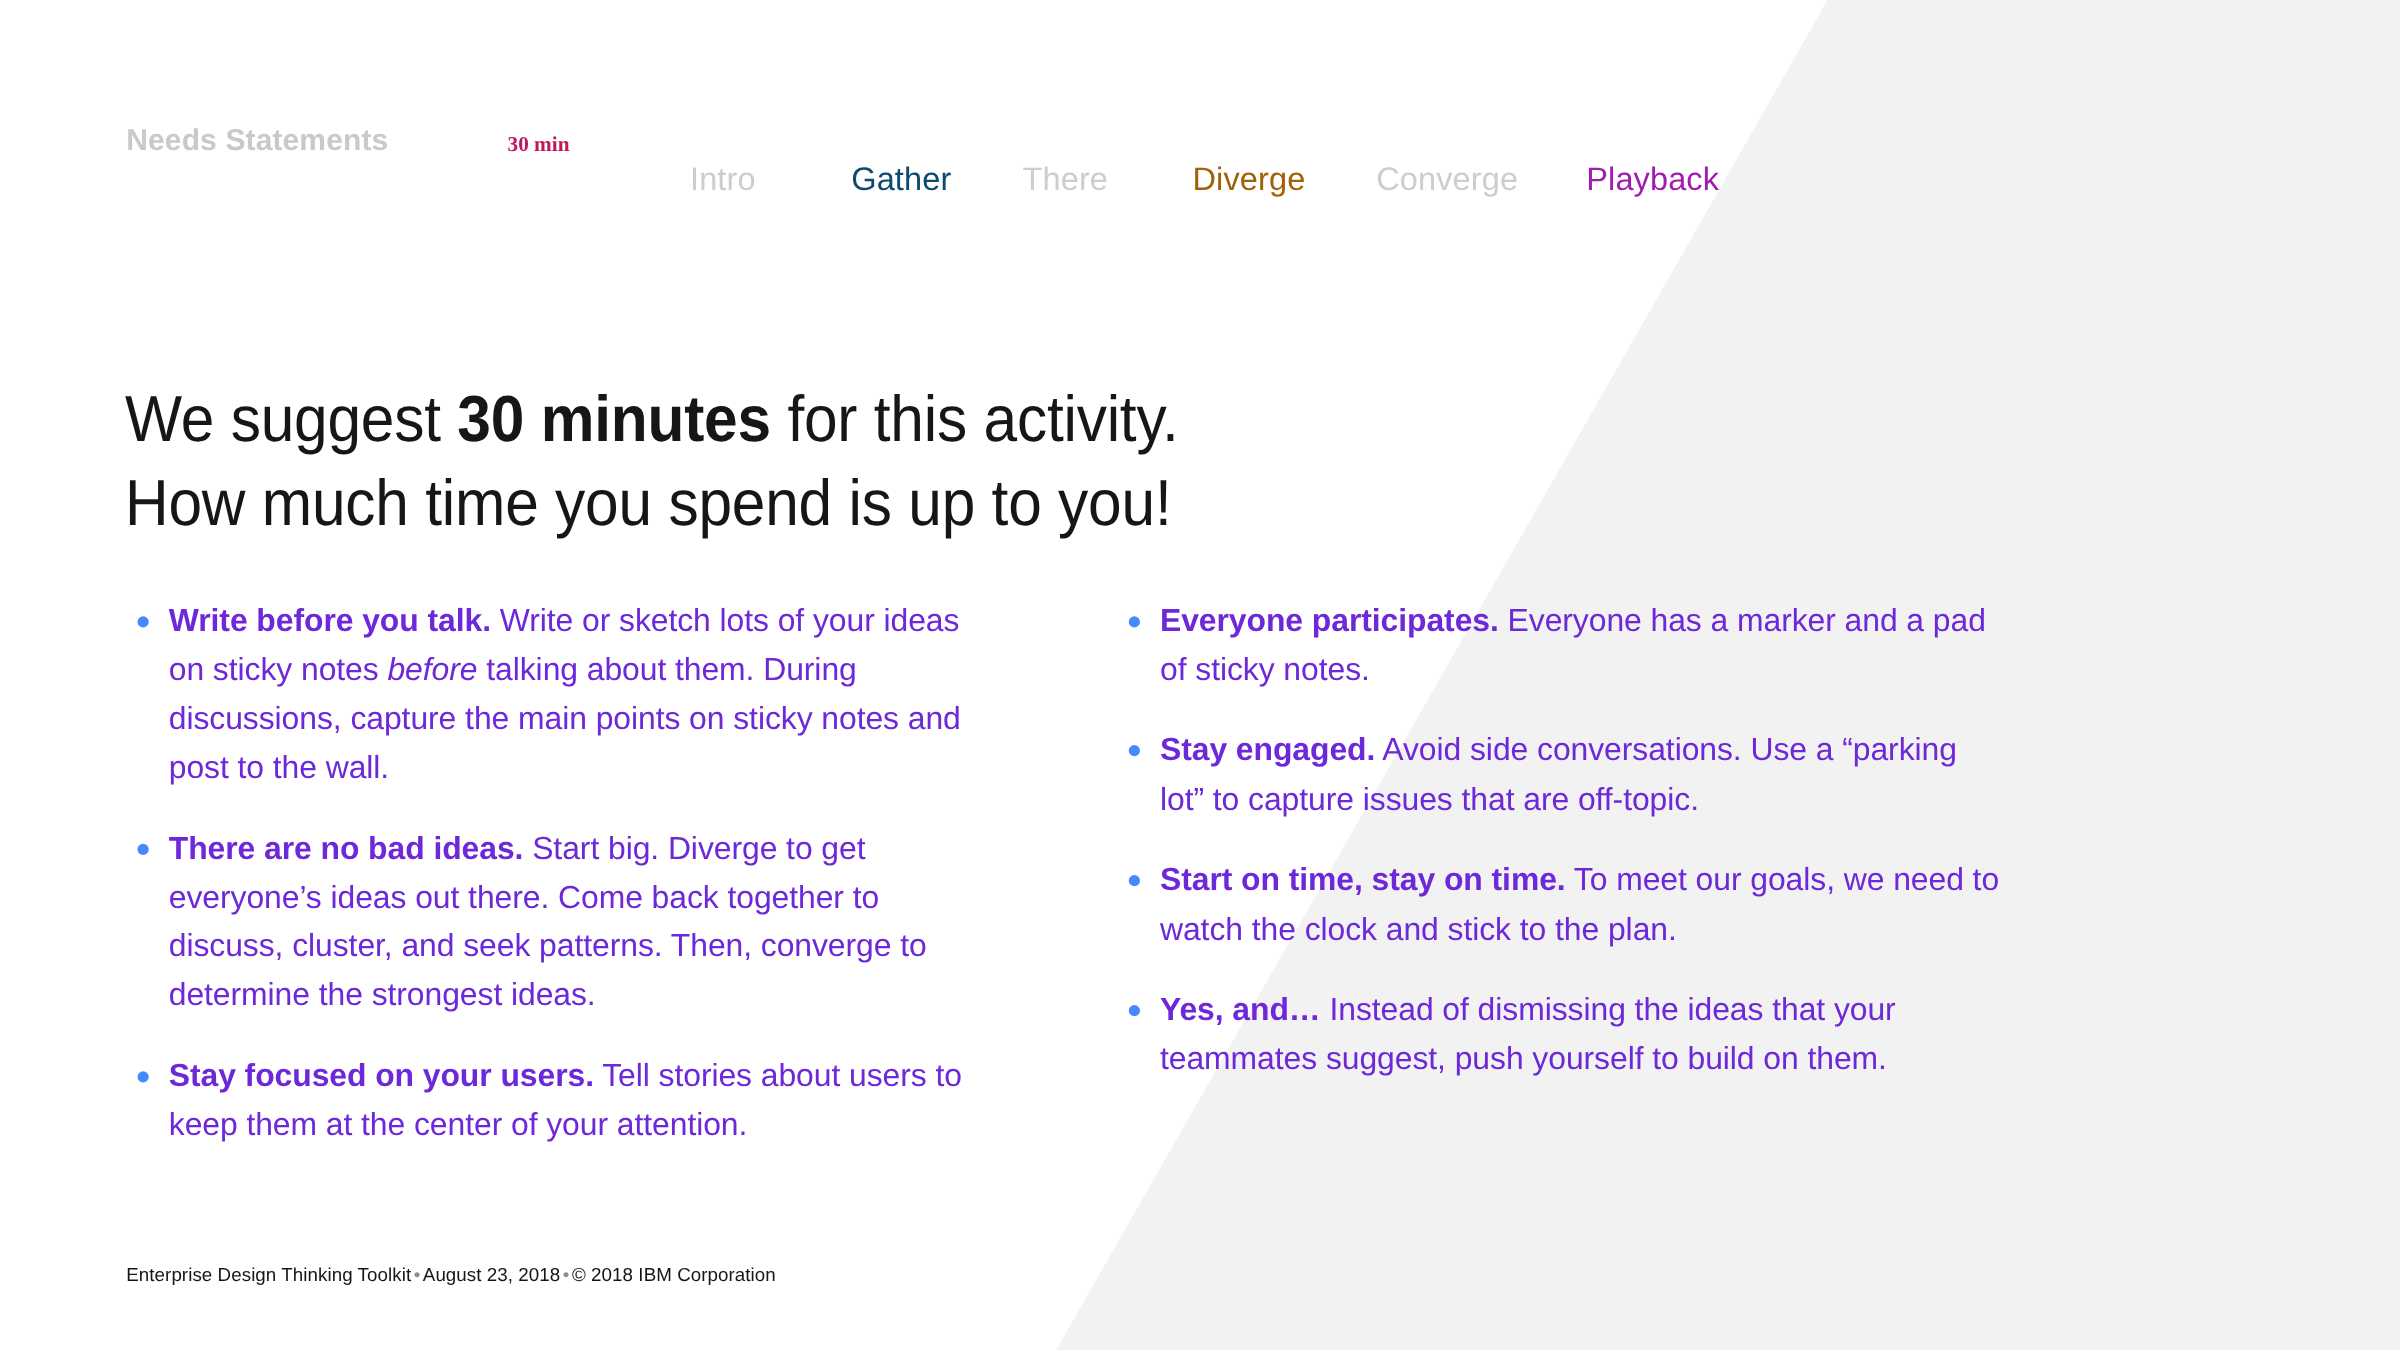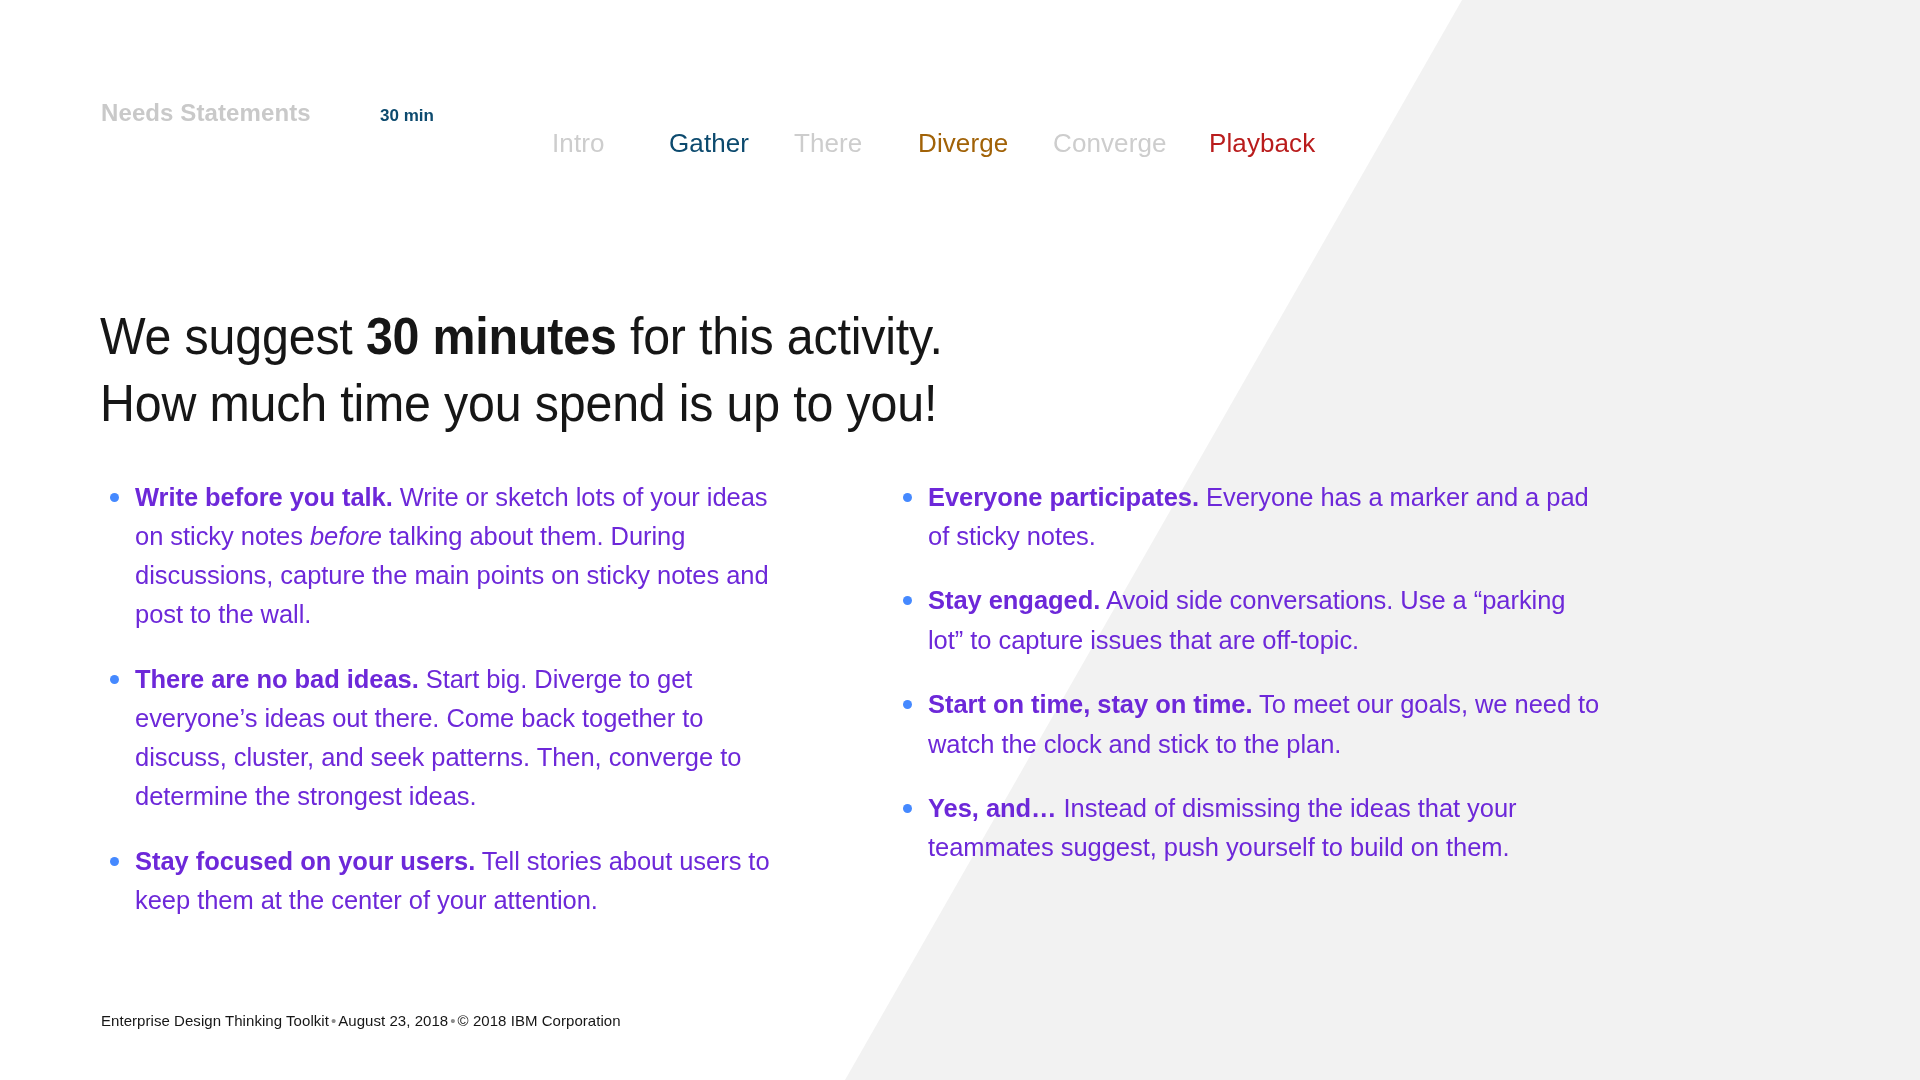--- a/index.html
+++ b/index.html
@@ -49,34 +49,35 @@
     left: 101px;
     top: 99px;
     font-size: 24px;
     font-weight: 700;
     letter-spacing: 0.1px;
     color: #c9c9c9;
     white-space: nowrap;
   }
   #activity-duration {
     position: absolute;
-    left: 380px;
+    left: 406px;
     top: 106px;
     font-size: 17px;
     font-weight: 700;
-    color: #0c4a6e;
-    white-space: nowrap;
+    color: #be185d;
+    white-space: nowrap;
+    font-family: Liberation Serif, serif;
   }
   #phase-nav {
     position: absolute;
     left: 552px;
     top: 96px;
     display: flex;
     align-items: baseline;
-    gap: 0;
+    gap: 12px;
     white-space: nowrap;
   }
   .phase-item {
     font-size: 26px;
     font-weight: 400;
     color: #cdcdcd;
     letter-spacing: 0.1px;
     margin-right: 0;
     display: inline-block;
     text-align: left;
@@ -172,21 +173,21 @@
     <div id="activity-title">Needs Statements</div>
 
     <div id="activity-duration">30 min</div>
 
     <nav id="phase-nav">
       <span class="phase-item" style="color: rgb(205, 205, 205);">Intro</span>
       <span class="phase-item" style="color: #0c4a6e;">Gather</span>
       <span class="phase-item" style="color: rgb(205, 205, 205);">There</span>
       <span class="phase-item" style="color: #a16207;">Diverge</span>
       <span class="phase-item" style="color: rgb(205, 205, 205);">Converge</span>
-      <span class="phase-item" style="color: #b91c1c; text-align: center;">Playback</span>
+      <span class="phase-item" style="color: #a21caf; text-align: center;">Playback</span>
     </nav>
   </div>
 
   <h1 id="headline">
     <span class="hl-line"><span>We suggest </span><b>30 minutes</b><span> for this activity.</span></span>
     <span class="hl-line">How much time you spend is up to you!</span>
   </h1>
 
   <div id="columns">
 

